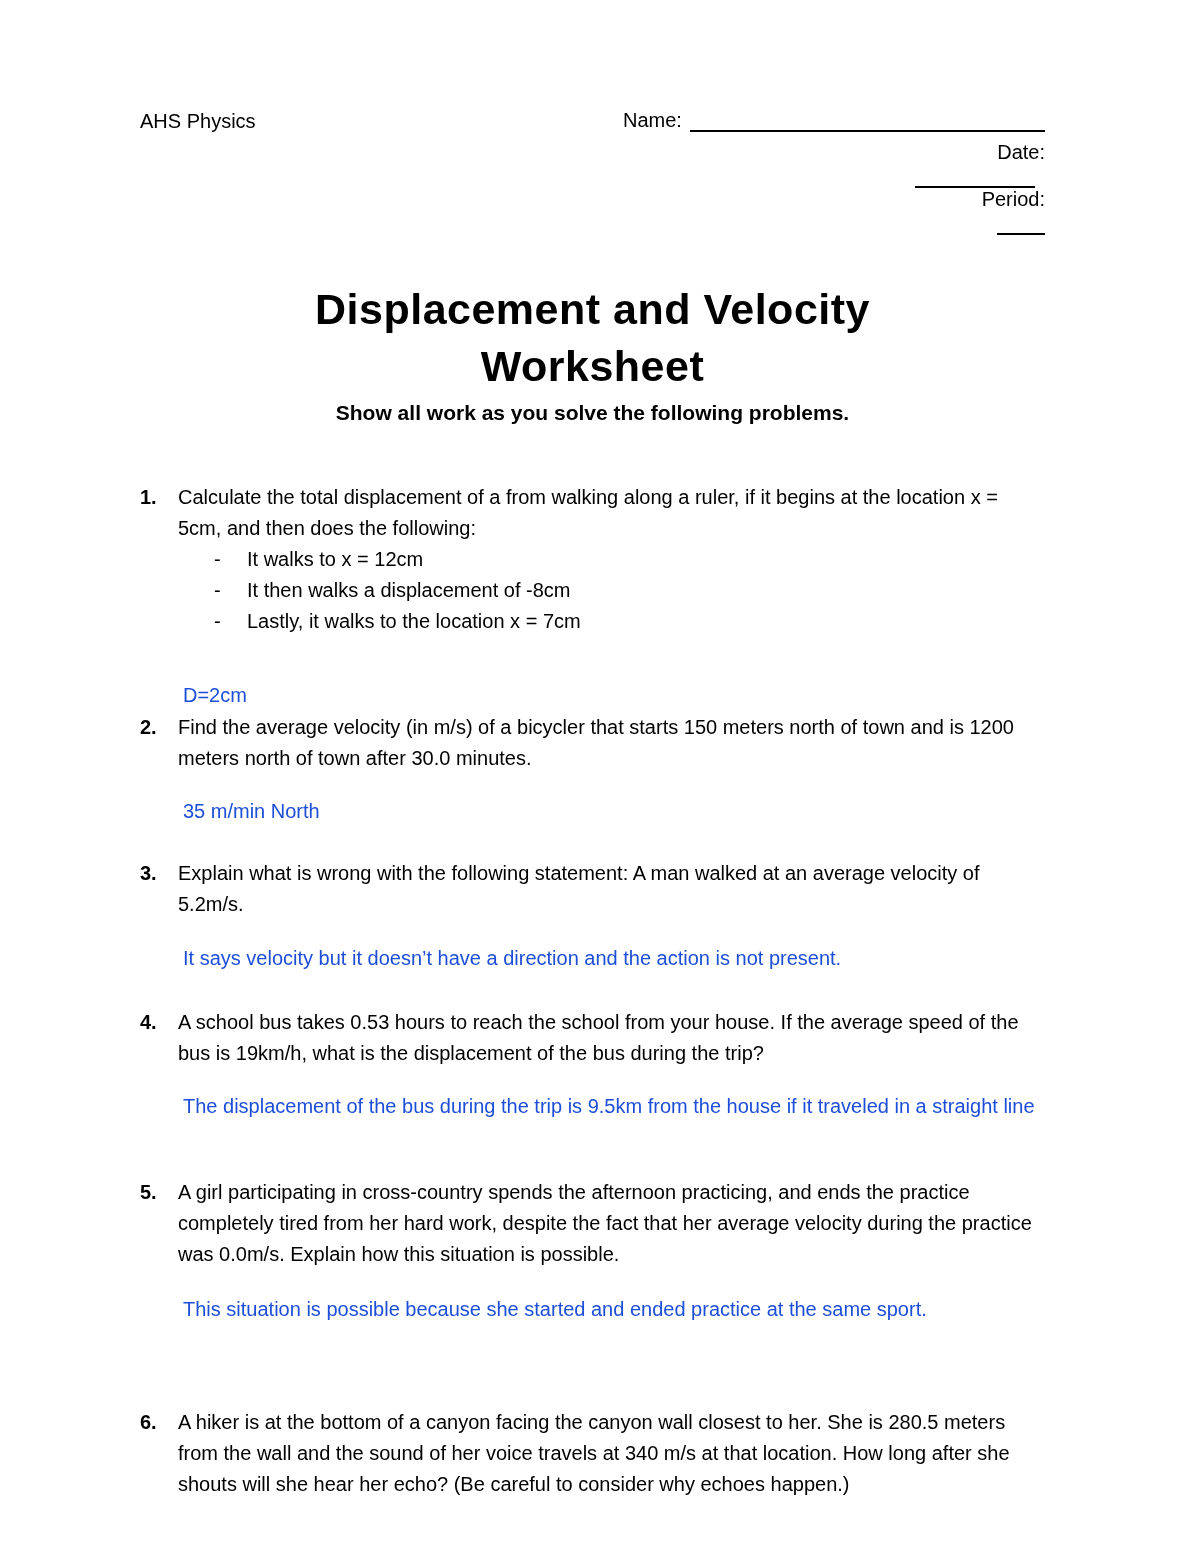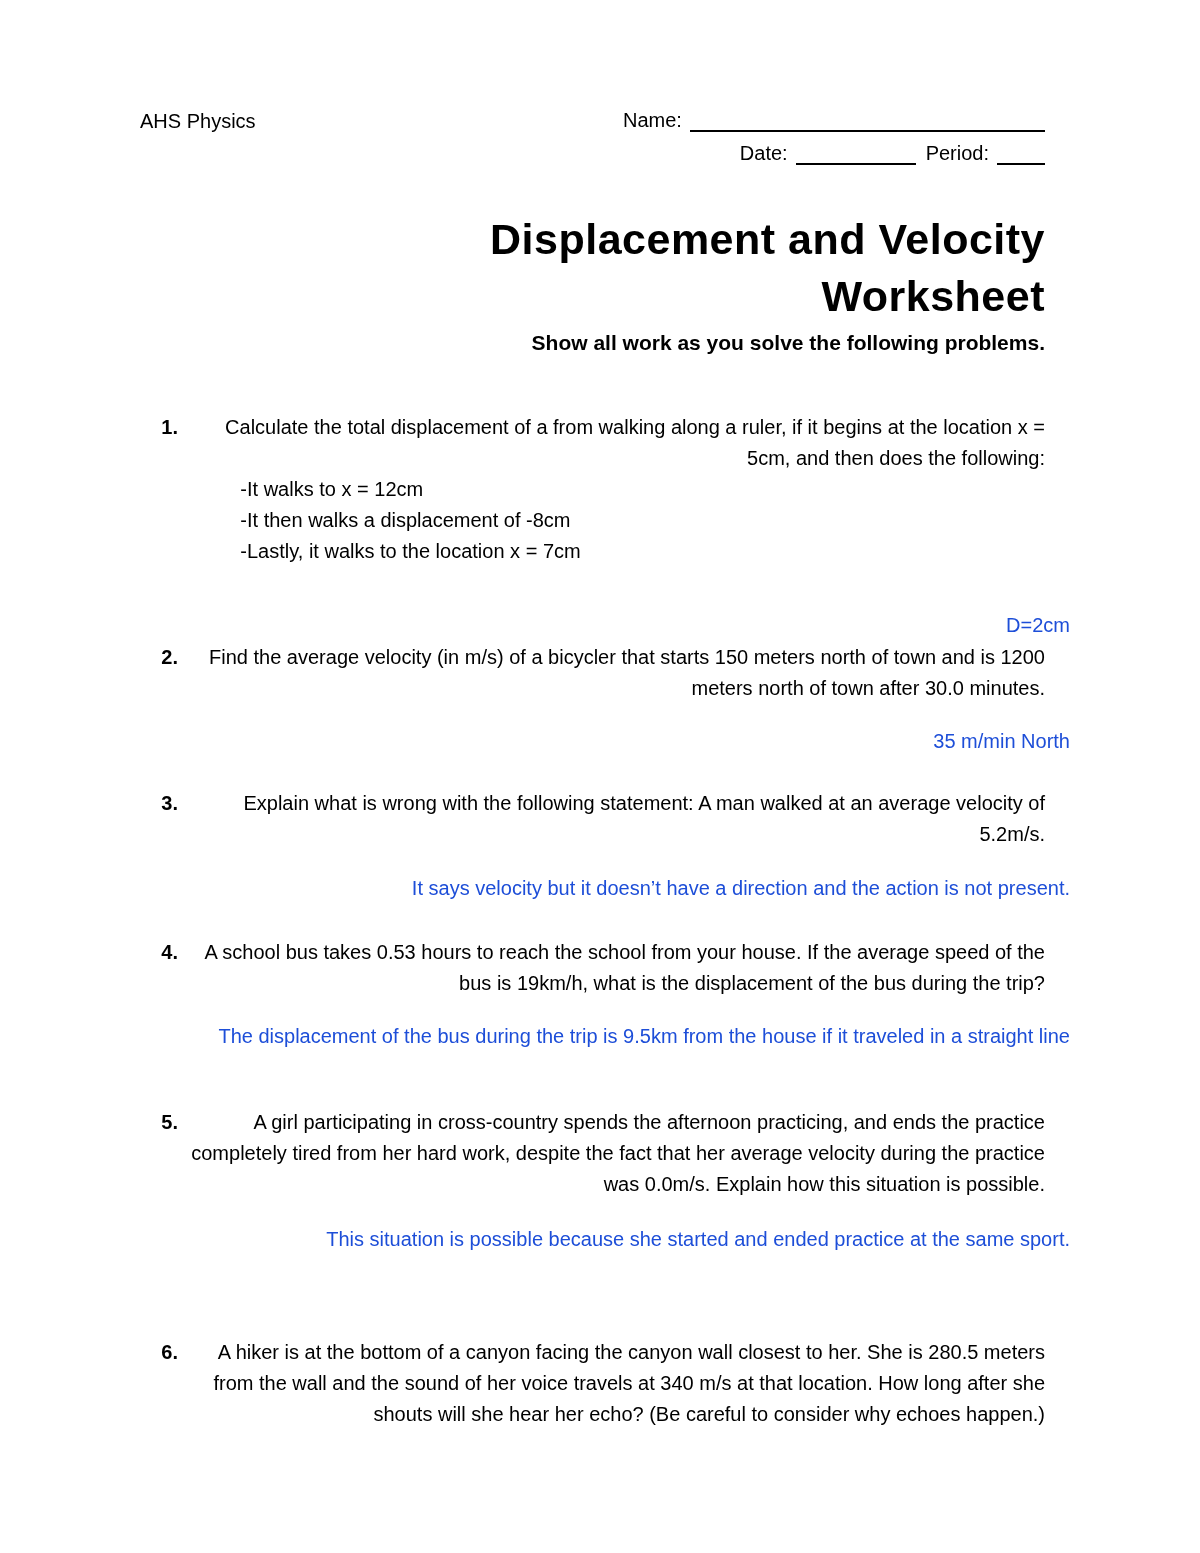--- a/index.html
+++ b/index.html
@@ -1,15 +1,15 @@
 <!DOCTYPE html>
 <html><head>
 <meta charset="utf-8">
 <style>
-  * { margin: 0; padding: 0; box-sizing: border-box; text-align: right; }
+  * { margin: 0; padding: 0; box-sizing: border-box; }
   html, body { background: #ffffff; }
   body {
     width: 1200px;
     height: 1553px;
     font-family: "Liberation Sans", sans-serif;
     color: #000000;
     overflow: hidden;
   }
   .page {
     position: relative;
@@ -32,20 +32,21 @@
     flex: 1;
     border-bottom: 2px solid #000;
     height: 24px;
     margin-left: 8px;
   }
   .date-row {
     display: flex;
     justify-content: flex-end;
     align-items: flex-end;
     margin-top: 9px;
+    flex-direction: column;
   }
   .date-line {
     width: 120px;
     border-bottom: 2px solid #000;
     height: 24px;
     margin: 0 10px 0 8px;
   }
   .period-line {
     width: 48px;
     border-bottom: 2px solid #000;

